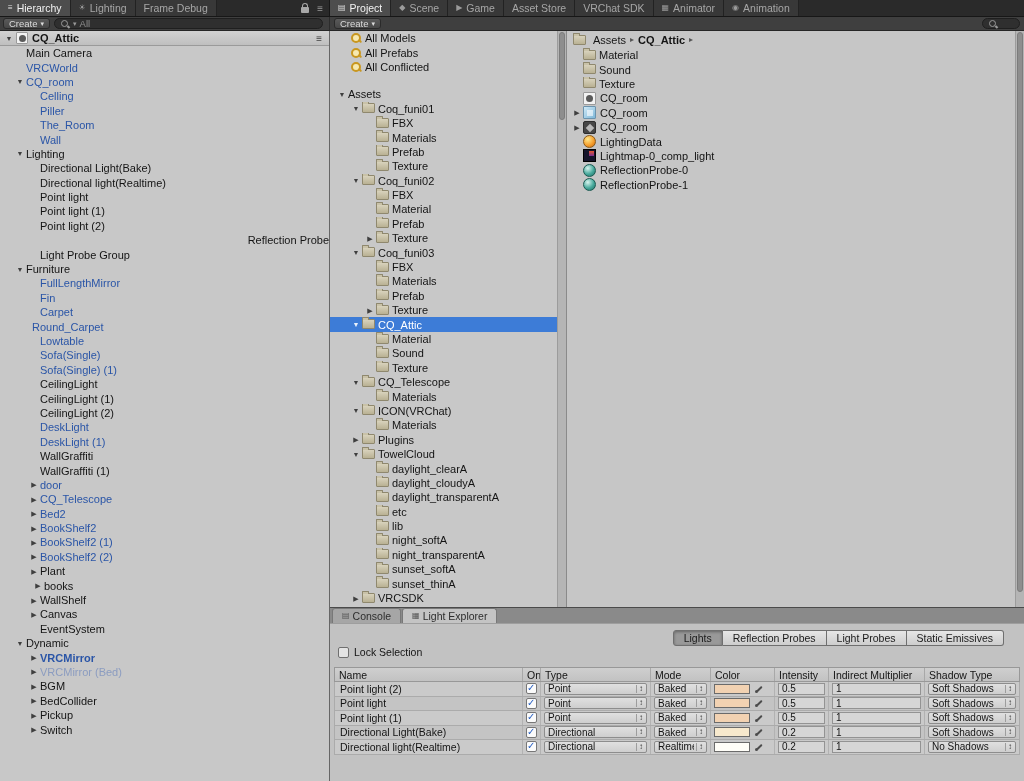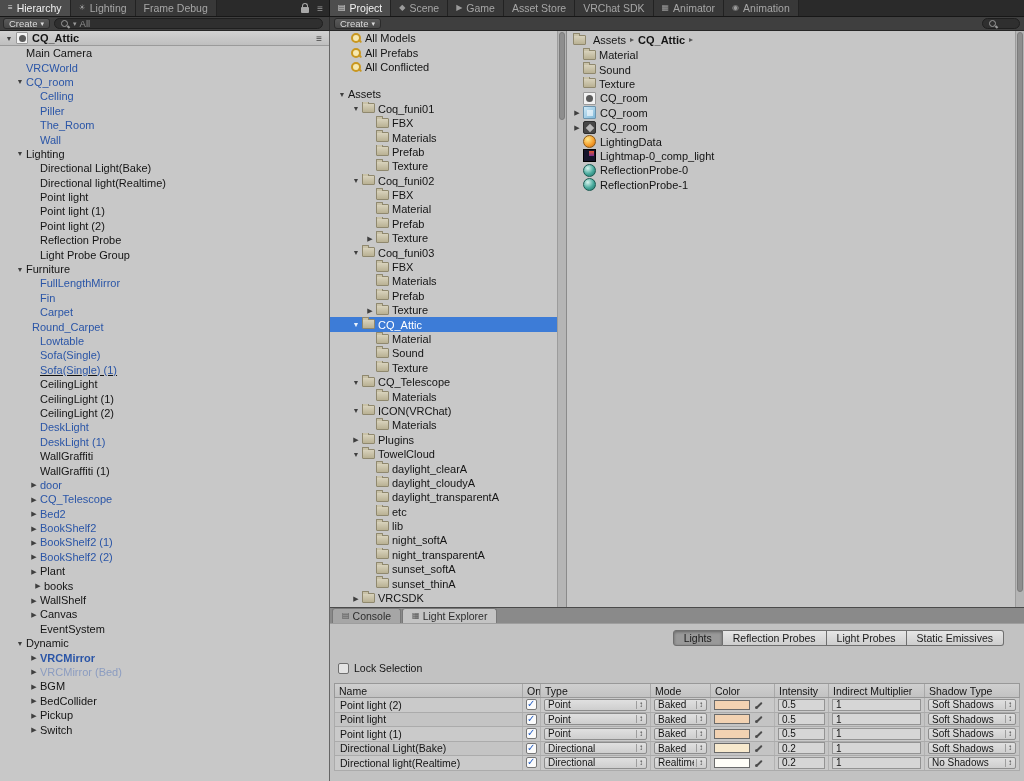--- a/index.html
+++ b/index.html
@@ -87,21 +87,21 @@
 .bottom-tabs{height:16px;background:#8a8a8a;display:flex;align-items:flex-end;gap:1px;padding-left:2px;border-bottom:1px solid #9e9e9e;}
 .btab{height:15px;display:flex;align-items:center;gap:3px;padding:0 9px;font-size:10.5px;color:#2d2d2d;background:#a6a6a6;border:1px solid #787878;border-bottom:none;border-radius:3px 3px 0 0;}
 .btab.active{background:#c4c4c4;}
 .btab .tabicon{font-size:8px;color:#444;}
 .lx-toolbar{display:flex;justify-content:flex-end;padding:6px 20px 0 0;}
 .seg-group{display:flex;}
 .seg-btn{height:16px;display:flex;align-items:center;padding:0 10px;font-size:10.5px;background:linear-gradient(#e6e6e6,#cdcdcd);border:1px solid #6f6f6f;border-left:none;color:#1a1a1a;white-space:nowrap;}
 .seg-btn:first-child{border-left:1px solid #6f6f6f;border-radius:3px 0 0 3px;}
 .seg-btn:last-child{border-radius:0 3px 3px 0;}
 .seg-btn.active{background:#999999;box-shadow:inset 0 1px 3px rgba(0,0,0,.35);}
-.lock-row{display:flex;align-items:flex-end;gap:5px;margin:16px 0 0 8px;font-size:10.5px;}
+.lock-row{display:flex;align-items:flex-end;gap:5px;margin:0 0 0 8px;font-size:10.5px;}
 .cb{width:11px;height:11px;background:#e3e3e3;border:1px solid #6f6f6f;border-radius:2px;}
 .lx-table{margin:9px 4px 0 4px;}
 .lx-header,.lx-row{display:grid;grid-template-columns:188px 18px 110px 60px 64px 54px 96px minmax(0,1fr);}
 .lx-header{height:15px;background:linear-gradient(#cfcfcf,#c2c2c2);border:1px solid #989898;}
 .hc{display:flex;align-items:center;padding:0 4px;font-size:10.5px;border-right:1px solid #a8a8a8;overflow:hidden;white-space:nowrap;}
 .hc:last-child{border-right:none;}
 .lx-row{height:14.5px;background:#cacaca;border:1px solid #ababab;border-top:none;}
 .lx-row.alt{background:#c4c4c4;}
 .c{display:flex;align-items:center;padding:0 3px;border-right:1px solid #b2b2b2;overflow:hidden;font-size:10.5px;white-space:nowrap;}
 .c:last-child{border-right:none;}
@@ -251,21 +251,21 @@
         <span class="t-label">Point light</span>
       </div>
       <div class="tree-row" style="padding-left: 28px;">
         <span class="t-arrow"></span>
         <span class="t-label">Point light (1)</span>
       </div>
       <div class="tree-row" style="padding-left: 28px;">
         <span class="t-arrow"></span>
         <span class="t-label">Point light (2)</span>
       </div>
-      <div class="tree-row" style="padding-left: 28px;">
+      <div class="tree-row" style="padding-left: 28px; justify-content: flex-end;">
         <span class="t-arrow"></span>
         <span class="t-label">Reflection Probe</span>
       </div>
       <div class="tree-row" style="padding-left: 28px;">
         <span class="t-arrow"></span>
         <span class="t-label">Light Probe Group</span>
       </div>
       <div class="tree-row" style="padding-left: 14px;">
         <span class="t-arrow">▼</span>
         <span class="t-label">Furniture</span>
@@ -287,21 +287,21 @@
         <span class="t-label">Round_Carpet</span>
       </div>
       <div class="tree-row prefab" style="padding-left: 28px;">
         <span class="t-arrow"></span>
         <span class="t-label">Lowtable</span>
       </div>
       <div class="tree-row prefab" style="padding-left: 28px;">
         <span class="t-arrow"></span>
         <span class="t-label">Sofa(Single)</span>
       </div>
-      <div class="tree-row prefab" style="padding-left: 28px; text-decoration: underline;">
+      <div class="tree-row prefab" style="padding-left: 28px;">
         <span class="t-arrow"></span>
         <span class="t-label">Sofa(Single) (1)</span>
       </div>
       <div class="tree-row" style="padding-left: 28px;">
         <span class="t-arrow"></span>
         <span class="t-label">CeilingLight</span>
       </div>
       <div class="tree-row" style="padding-left: 28px;">
         <span class="t-arrow"></span>
         <span class="t-label">CeilingLight (1)</span>

